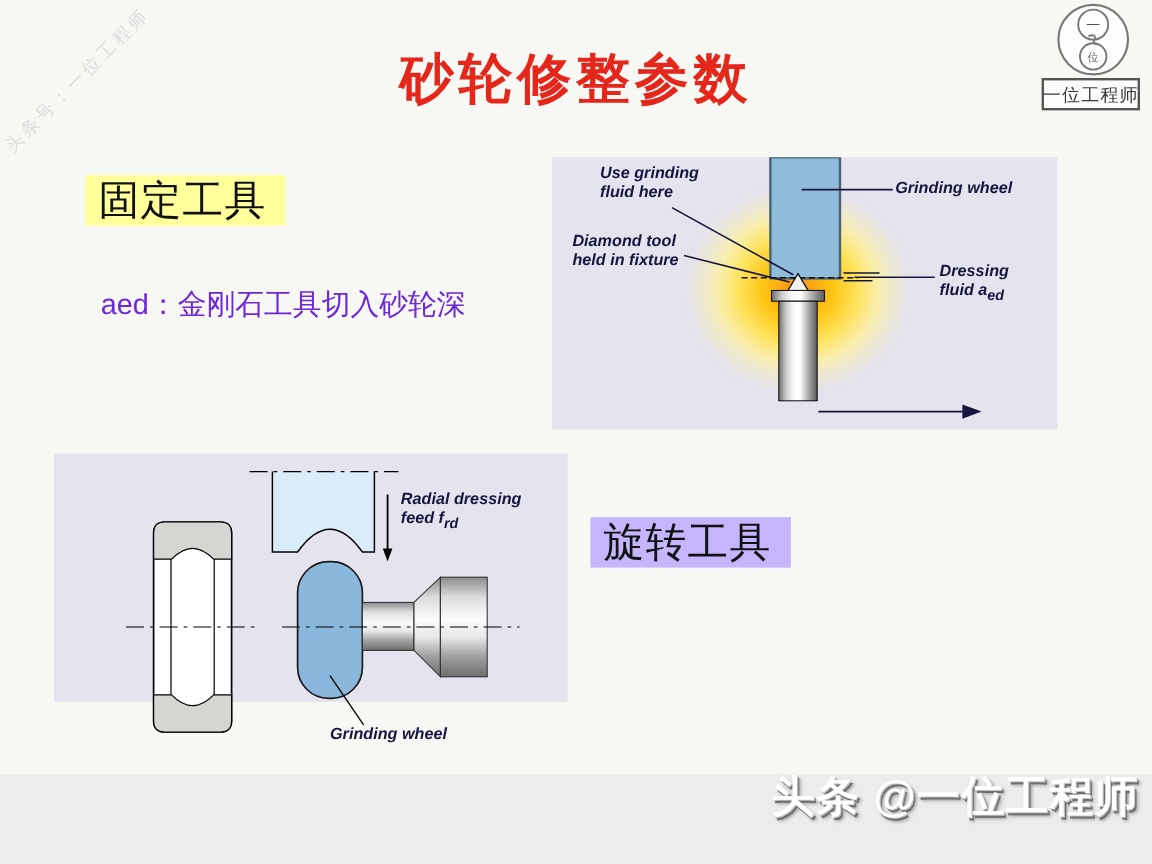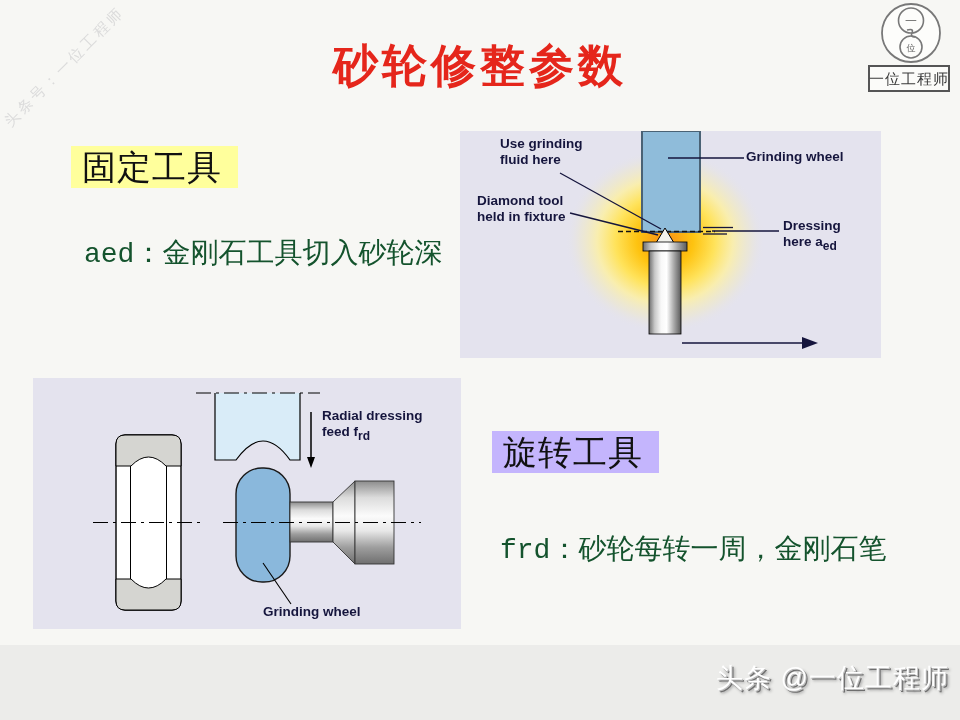--- a/index.html
+++ b/index.html
@@ -14,35 +14,35 @@
   .title{position:absolute;left:0;top:36px;width:100%;text-align:center;
          font-size:45px;font-weight:bold;color:#E5261B;letter-spacing:4px}
 
   .logo{position:absolute;left:866px;top:2px}
 
   .hl-label{position:absolute;font-size:34px;color:#111;height:42px;line-height:42px;
             padding:0 16px 0 11px;letter-spacing:1px;white-space:nowrap}
   #fixed-label{left:71px;top:146px;background:#FFFF9C}
   #rotary-label{left:492px;top:431px;background:#c4b5fd}
 
-  .desc{position:absolute;font-family:Liberation Mono, monospace;
-        font-size:28px;color:#14532d;line-height:33px;white-space:nowrap}
+  .desc{position:absolute;font-family:Liberation Sans, sans-serif;
+        font-size:24px;color:#6d28d9;line-height:33px;white-space:nowrap}
   #fixed-desc{left:84px;top:238px}
   #rotary-desc{left:500px;top:534px}
 
   .diagram{position:absolute;background:#E4E3EE}
   #diagram-fixed{left:460px;top:131px;width:421px;height:227px}
-  #diagram-rotary{left:33px;top:378px;width:428px;height:251px}
+  #diagram-rotary{left:45px;top:378px;width:428px;height:207px}
   .diagram svg{position:absolute;left:0;top:0;display:block}
 
-  .dlabel{position:absolute;font-weight:600;font-size:13.5px;
+  .dlabel{position:absolute;font-style:italic;font-weight:600;font-size:13.5px;
           line-height:15.5px;color:#15153D;white-space:nowrap}
   .dlabel sub{font-size:12px}
 
-  .footer{position:absolute;top:660px;right:11px;font-size:27px;font-weight:normal;
+  .footer{position:absolute;top:640px;right:11px;font-size:36px;font-weight:bold;
           color:#FFFFFF;letter-spacing:1px;white-space:nowrap;
           text-shadow:1px 1px 0 #BFBFBF,2px 2px 0 #6E6E6E,3px 3px 3px #9A9A9A}
 </style>
 </head>
 <body>
 
 <div class="bottom-strip"></div>
 
 <div class="watermark">头条号：一位工程师</div>
 
@@ -106,28 +106,27 @@
     <div>Use grinding</div>
     <div>fluid here</div>
   </div>
   <div class="dlabel" style="left:286px;top:18px">Grinding wheel</div>
   <div class="dlabel" style="left:17px;top:62px">
     <div>Diamond tool</div>
     <div>held in fixture</div>
   </div>
   <div class="dlabel" style="left:323px;top:87px">
     <div>Dressing</div>
-    <div><span>here a</span><sub>ed</sub></div>
+    <div><span>fluid a</span><sub>ed</sub></div>
   </div>
 </div>
 
 <div class="hl-label" id="rotary-label">旋转工具</div>
 
 <div class="desc" id="rotary-desc">
-  <div>frd：砂轮每转一周，金刚石笔</div>
 </div>
 
 <div class="diagram" id="diagram-rotary">
   <svg width="428" height="251" viewBox="0 0 428 251">
     <defs>
       <linearGradient id="metalV" x1="0" y1="0" x2="0" y2="1">
         <stop offset="0%" stop-color="#8C8C8C"></stop>
         <stop offset="20%" stop-color="#DCDCDC"></stop>
         <stop offset="42%" stop-color="#FBFBFB"></stop>
         <stop offset="60%" stop-color="#E8E8E8"></stop>

